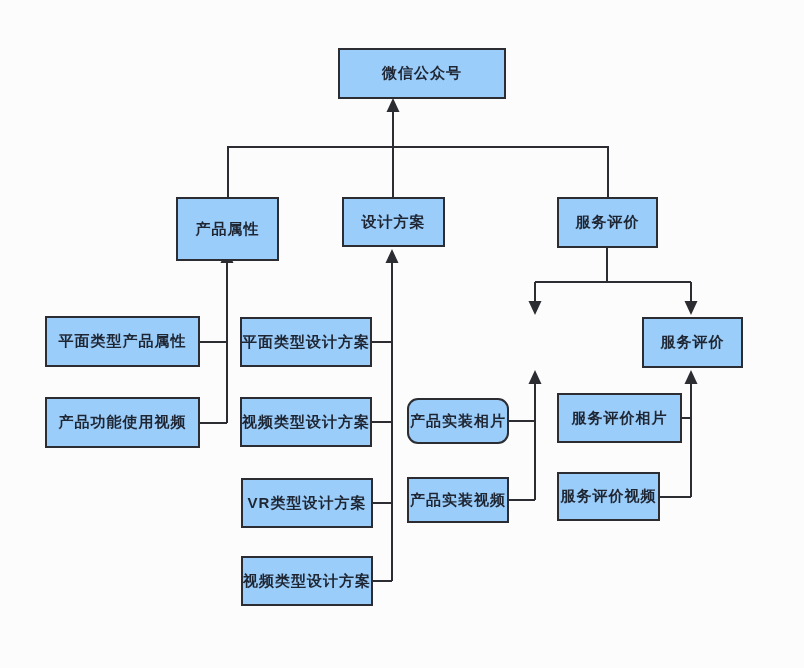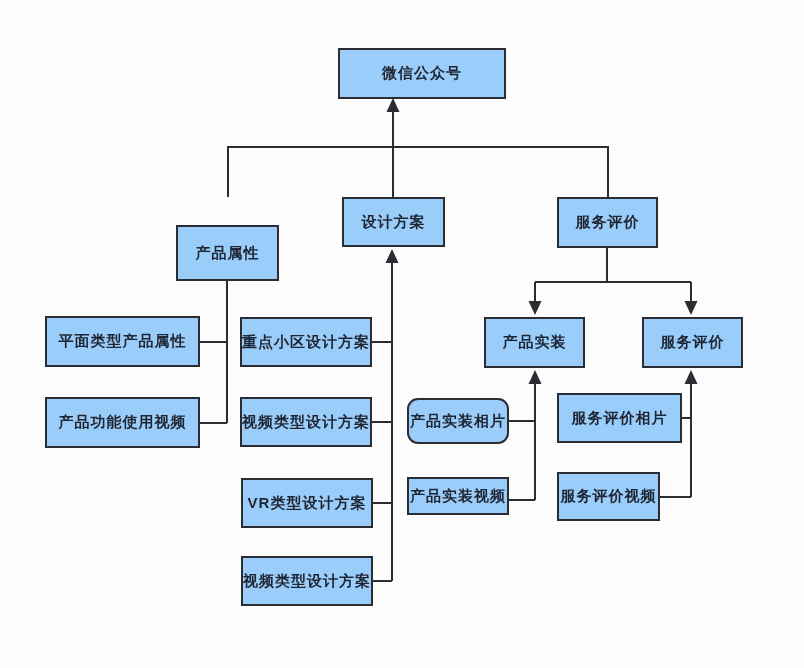--- a/index.html
+++ b/index.html
@@ -91,43 +91,42 @@
     <g>
       <polygon points="691,370 684.5,384 697.5,384" fill="#2b2d33" stroke="none"></polygon>
       <path d="M691 383 L691 497"></path>
       <path d="M660 418 L691 418"></path>
       <path d="M660 497 L691 497"></path>
     </g>
   </svg>
 
   <div class="node" style="left:318px; top:48px; width:168px; height:51px;margin-left:20px;">微信公众号</div>
 
-  <div class="node" style="left:176px; top:197px; width:103px; height:56px;margin-top:28px;">产品属性</div>
+  <div class="node" style="left:176px; top:197px; width:103px; height:64px;">产品属性</div>
 
   <div class="node" style="left:342px; top:197px; width:103px; height:50px;">设计方案</div>
 
   <div class="node" style="left:557px; top:197px; width:101px; height:51px;">服务评价</div>
 
   <div class="node" style="left:45px; top:316px; width:155px; height:51px;">平面类型产品属性</div>
 
   <div class="node" style="left:45px; top:397px; width:155px; height:51px;">产品功能使用视频</div>
 
-  <div class="node" style="left:240px; top:317px; width:132px; height:50px;">重点小区设计方案</div>
+  <div class="node" style="left:240px; top:317px; width:132px; height:50px;">平面类型设计方案</div>
 
   <div class="node" style="left:241px; top:478px; width:132px; height:50px;">VR类型设计方案</div>
 
   <div class="node" style="left:240px; top:397px; width:132px; height:50px;">视频类型设计方案</div>
 
   <div class="node" style="left:241px; top:556px; width:132px; height:50px;">视频类型设计方案</div>
 
-  <div class="node" style="left:484px; top:317px; width:101px; height:51px;">产品实装</div>
 
   <div class="node" style="left:642px; top:317px; width:101px; height:51px;">服务评价</div>
 
   <div class="node" style="left:407px; top:398px; width:102px; height:46px;border-radius:11px;">产品实装相片</div>
 
-  <div class="node" style="left:407px; top:477px; width:102px; height:38px;">产品实装视频</div>
+  <div class="node" style="left:407px; top:477px; width:102px; height:46px;">产品实装视频</div>
 
   <div class="node" style="left:557px; top:393px; width:125px; height:50px;">服务评价相片</div>
 
   <div class="node" style="left:557px; top:472px; width:103px; height:49px;">服务评价视频</div>
 
 </div>
 
 </body></html>

